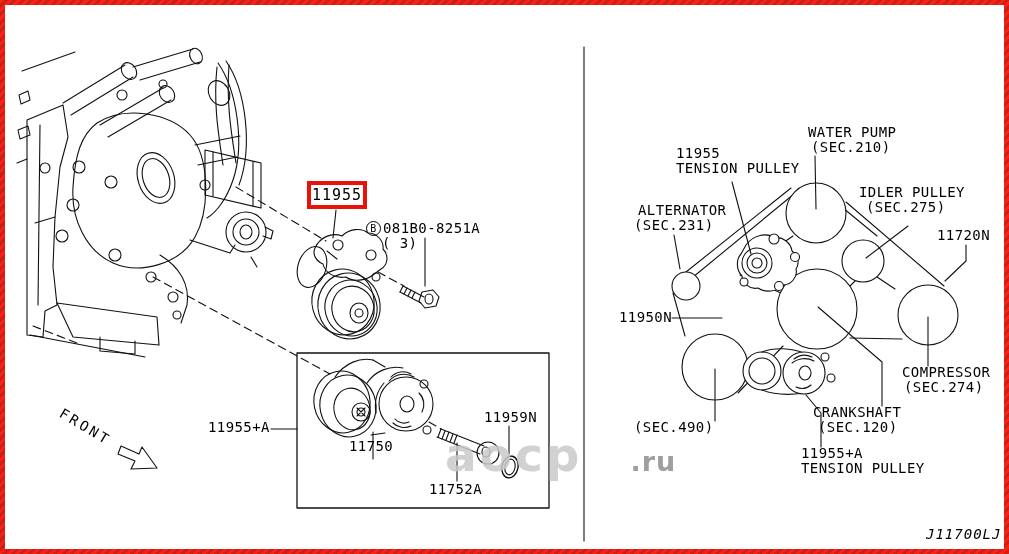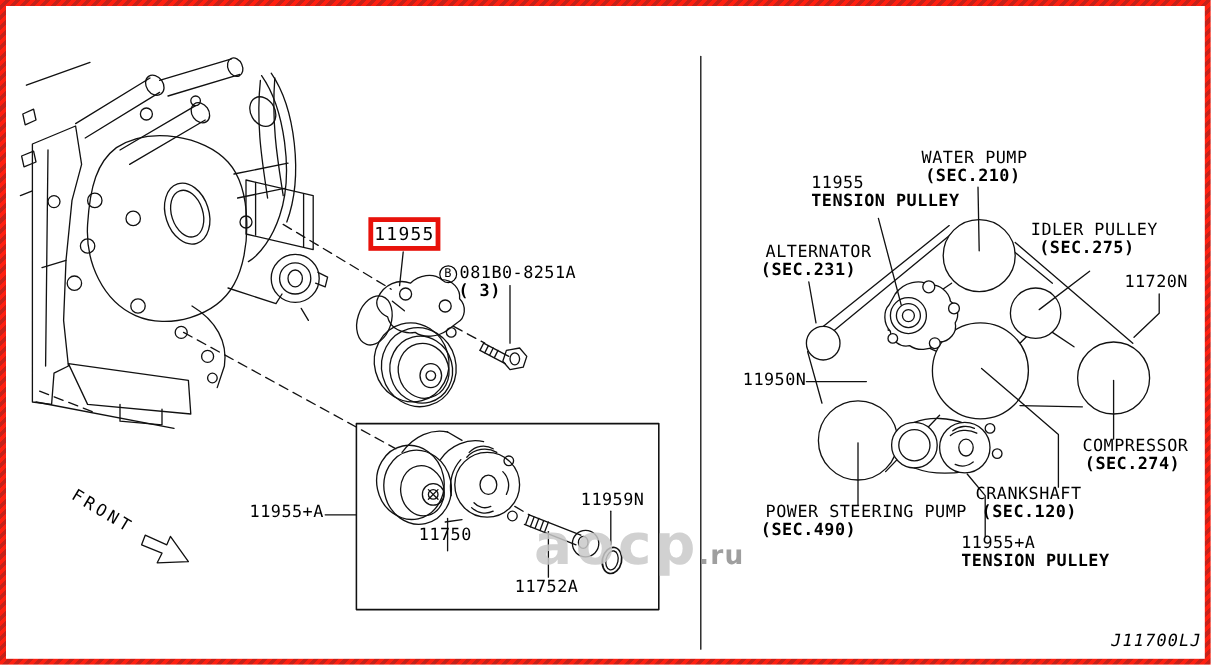--- a/index.html
+++ b/index.html
@@ -9,42 +9,42 @@
     font-family:"DejaVu Sans Mono","Liberation Mono",monospace;
   }
   .canvas{
     position:absolute;left:5px;top:5px;width:999px;height:544px;background:#ffffff;overflow:hidden;
   }
   svg.art{position:absolute;left:0;top:0;}
   .lbl{
     position:absolute;color:#000;font-size:14px;line-height:15px;
     letter-spacing:0.4px;white-space:nowrap;
   }
-  .lbl .l2{display:block;font-weight:bold;}
+  .lbl .l2{display:block;}
   .redbox{
     position:absolute;left:302px;top:176px;width:52px;height:20px;
     border:4px solid #e8120b;background:#fff;color:#000;
     font-size:15px;line-height:20px;text-align:center;letter-spacing:1px;
   }
   .circled{
     display:inline-flex;align-items:center;justify-content:center;
     width:13px;height:13px;border:1.2px solid #000;border-radius:50%;
     font-size:10px;line-height:13px;margin-right:2px;vertical-align:1px;
   }
   .front{
     position:absolute;left:60px;top:400px;font-size:14px;letter-spacing:3px;
     transform:rotate(31deg);transform-origin:left top;
   }
   .code{position:absolute;left:921px;top:521px;font-size:14px;letter-spacing:1px;font-style:italic;}
   .watermark{
     position:absolute;left:440px;top:426px;color:#c9c9c9;opacity:.85;
     font-family:"DejaVu Sans","Liberation Sans",sans-serif;
     font-weight:bold;font-size:47px;line-height:47px;letter-spacing:3px;
   }
-  .watermark .tld{font-size:22px;color:#8f8f8f;letter-spacing:1px;}
+  .watermark .tld{font-size:27px;color:#8f8f8f;letter-spacing:1px;margin-left:48px;}
 </style>
 </head>
 <body>
 
 <div class="frame">
   <div class="canvas">
 
     <svg class="art" width="999" height="544" viewBox="0 0 999 544" fill="none" stroke="#111" stroke-width="1.1" stroke-linecap="round" stroke-linejoin="round">
 
       <line x1="579" y1="42" x2="579" y2="536"></line>
@@ -265,21 +265,21 @@
       <span class="l2" style="margin-left:16px;">( 3)</span>
     </div>
 
     <div class="lbl" style="left:203px;top:415px;">11955+A</div>
     <div class="lbl" style="left:344px;top:434px;">11750</div>
     <div class="lbl" style="left:424px;top:477px;">11752A</div>
     <div class="lbl" style="left:479px;top:405px;">11959N</div>
 
     <div class="front">FRONT</div>
 
-    <div class="lbl" style="left:763px;top:120px;">
+    <div class="lbl" style="left:803px;top:120px;">
       <span>WATER PUMP</span>
       <span class="l2" style="margin-left:3px;">(SEC.210)</span>
     </div>
     <div class="lbl" style="left:671px;top:141px;">
       <span>11955</span>
       <span class="l2">TENSION PULLEY</span>
     </div>
     <div class="lbl" style="left:854px;top:180px;">
       <span>IDLER PULLEY</span>
       <span class="l2" style="margin-left:7px;">(SEC.275)</span>
@@ -292,21 +292,20 @@
     <div class="lbl" style="left:614px;top:305px;">11950N</div>
     <div class="lbl" style="left:897px;top:360px;">
       <span>COMPRESSOR</span>
       <span class="l2" style="margin-left:2px;">(SEC.274)</span>
     </div>
     <div class="lbl" style="left:792px;top:400px;margin-left:16px;">
       <span>CRANKSHAFT</span>
       <span class="l2" style="margin-left:5px;">(SEC.120)</span>
     </div>
     <div class="lbl" style="left:629px;top:415px;">
-      <span style="margin-left:4px;">POWER STEERING PUMP</span>
       <span class="l2">(SEC.490)</span>
     </div>
     <div class="lbl" style="left:796px;top:441px;">
       <span>11955+A</span>
       <span class="l2">TENSION PULLEY</span>
     </div>
 
     <div class="code">J11700LJ</div>
   </div>
 </div>

